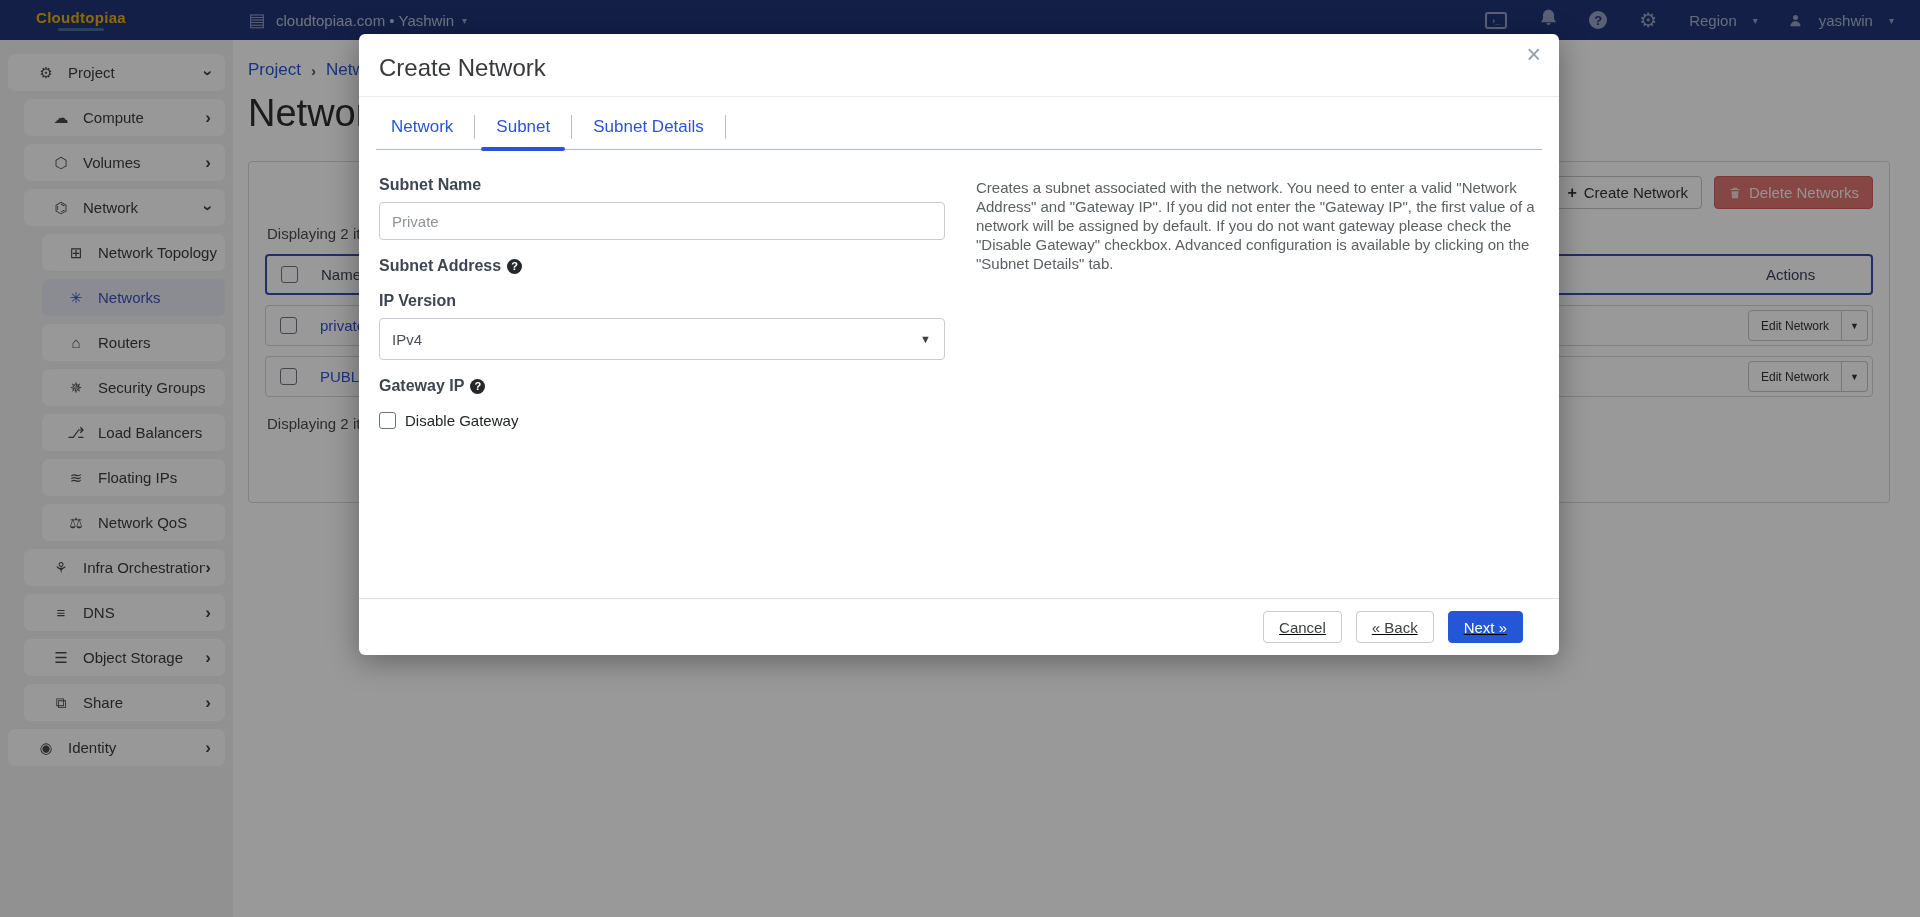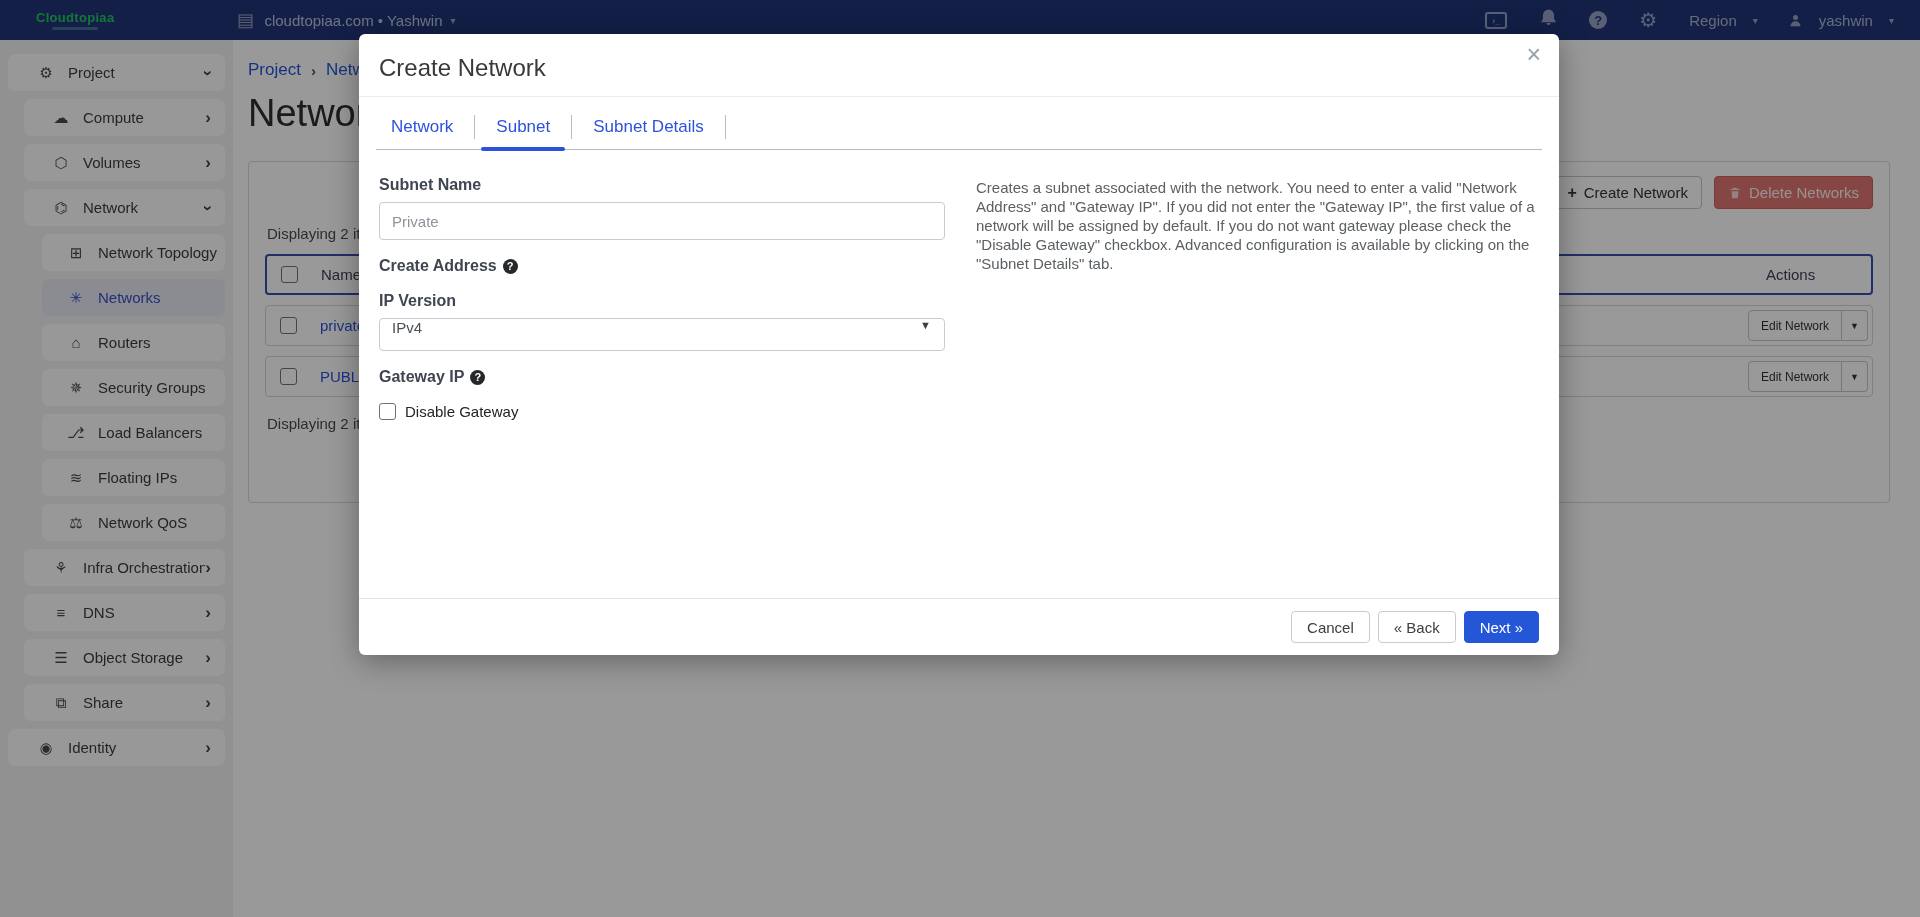--- a/index.html
+++ b/index.html
@@ -2,21 +2,21 @@
 <html><head>
 <meta charset="utf-8">
 <style>
   * { margin:0; padding:0; box-sizing:border-box; }
   html,body { width:1920px; height:917px; overflow:hidden; background:#fff;
               font-family:"Liberation Sans", sans-serif; }
 
   
   .navbar { position:relative; height:40px; background:#203577; display:flex; align-items:center; }
   .brand { margin-left:36px; display:flex; flex-direction:column; align-items:center; }
-  .brand-text { font-size:13px; font-weight:bold; color:#22c55e; letter-spacing:.3px; }
+  .brand-text { font-size:15px; font-weight:bold; color:#eab308; letter-spacing:.3px; }
   .brand-bar { width:46px; height:3px; margin-top:2px; background:rgba(110,180,195,.45); border-radius:2px; }
   .nav-context { margin-left:120px; display:flex; align-items:center; gap:8px; color:#b9c2dd; font-size:15px; }
   .nav-right { margin-left:auto; display:flex; align-items:center; gap:30px; padding-right:26px; color:#97a2c6; }
   .nav-ico { width:22px; text-align:center; font-size:18px; color:#97a2c6; cursor:pointer; }
   .term-box { display:inline-flex; align-items:flex-end; justify-content:center; width:22px; height:17px;
               border:2px solid #97a2c6; border-radius:3px; font-size:9px; font-weight:bold; color:#97a2c6; line-height:1.2; }
   .q-circle { display:inline-flex; align-items:center; justify-content:center; width:18px; height:18px;
               border-radius:50%; background:#97a2c6; color:#203577; font-size:13px; font-weight:bold; }
   .nav-drop { display:flex; align-items:center; gap:16px; font-size:15px; color:#aab3d0; cursor:pointer; }
   .caret-down { font-size:10px; color:#97a2c6; }
@@ -84,29 +84,29 @@
   .tab-sep { width:1px; height:24px; background:#b7bdc5; margin:0 6px 6px; }
   .modal-body { flex:1; display:flex; padding:26px 20px 10px; }
   .form-col { width:566px; margin-right:31px; }
   .field { margin-bottom:17px; }
   .f-label { display:flex; align-items:center; font-size:16px; font-weight:bold; color:#3f4650; margin-bottom:8px; }
   .help-q { display:inline-flex; align-items:center; justify-content:center; width:15px; height:15px; margin-left:6px;
             border-radius:50%; background:#25282b; color:#fff; font-size:11px; font-weight:bold; }
   .f-input { width:100%; height:38px; border:1px solid #c6ccd2; border-radius:4px; padding:0 12px;
              font-size:15px; font-family:"Liberation Sans",sans-serif; color:#495057; background:#fff; }
   .f-input::placeholder { color:#8d939a; opacity:1; }
-  .f-select { position:relative; display:flex; align-items:flex-start; width:100%; height:33px; border:1px solid #c6ccd2;
+  .f-select { position:relative; display:flex; align-items:center; width:100%; height:42px; border:1px solid #c6ccd2;
               border-radius:4px; padding:0 12px; font-size:15px; color:#495057; background:#fff; cursor:pointer; }
   .f-select .sel-caret { position:absolute; right:13px; font-size:11px; color:#3c4043; }
   .check-row { display:flex; align-items:flex-end; gap:9px; margin-top:12px; }
   .check-row label { font-size:15px; color:#212529; cursor:pointer; }
   .help-col { flex:1; padding-top:2px; }
   .help-text { max-width:562px; font-size:15px; line-height:1.27; color:#5b6064; }
-  .modal-footer { display:flex; justify-content:flex-end; align-items:center; gap:8px;
-                  border-top:1px solid #dfe3e7; padding:12px 20px; }
+  .modal-footer { display:flex; justify-content:flex-end; align-items:center; gap:14px;
+                  border-top:1px solid #dfe3e7; padding:12px 36px;text-decoration:underline; }
   .m-btn { height:32px; padding:0 15px; font-size:15px; border-radius:4px; cursor:pointer;
            border:1px solid #c6ccd2; background:#fff; color:#3c4043; font-family:"Liberation Sans",sans-serif; }
   .m-btn.primary { background:#2456d8; border-color:#2456d8; color:#fff; }
 </style>
 </head>
 <body>
 
 <div class="navbar">
   <div class="brand">
     <span class="brand-text">Cloudtopiaa</span>
@@ -313,21 +313,21 @@
 
       <div class="field">
         <div class="f-label">
           <span>Subnet Name</span>
         </div>
         <input class="f-input" type="text" placeholder="Private" style="">
       </div>
 
       <div class="field">
         <div class="f-label">
-          <span>Create Address</span>
+          <span>Subnet Address</span>
           <span class="help-q">?</span>
         </div>
       </div>
 
       <div class="field">
         <div class="f-label">
           <span>IP Version</span>
         </div>
         <div class="f-select">
           <span>IPv4</span>

